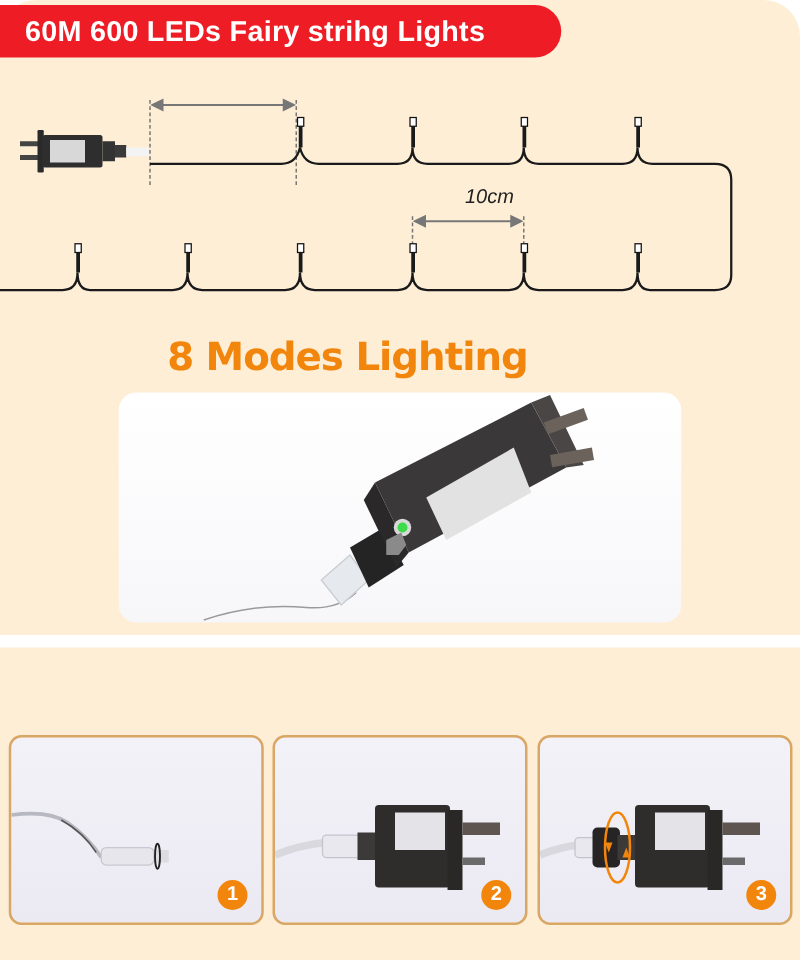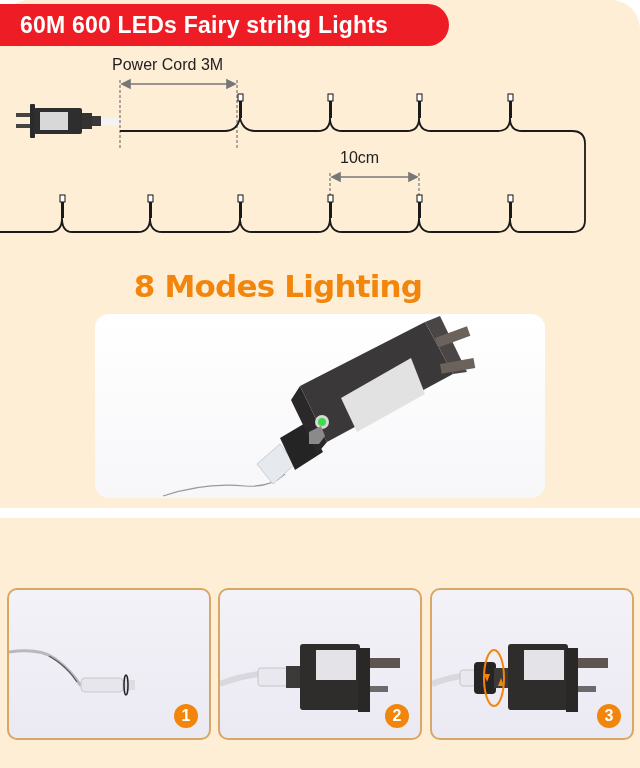--- a/index.html
+++ b/index.html
@@ -13,21 +13,21 @@
 
   .title-pill {
     position: absolute; left: 0; top: 4px; height: 42px; width: 449px;
     background: #ee1c24; border-radius: 0 22px 22px 0;
     color: #fff; font-weight: bold; font-size: 23px; line-height: 42px;
     padding-left: 20px; letter-spacing: 0.2px;
   }
 
   .dim-label { position: absolute; font-size: 16px; color: #222; }
   #power-cord-label { left: 112px; top: 56px; }
-  #spacing-label { left: 340px; top: 149px; }
+  #spacing-label { left: 372px; top: 149px; font-style: italic; }
 
   svg.string { position: absolute; left: 0; top: 0; }
 
   .section-heading {
     position: absolute; left: 0; width: 556px; text-align: center;
     color: #f2860c; font-weight: bold; font-size: 31px;
     font-family: "DejaVu Sans", sans-serif; letter-spacing: -0.8px;
   }
   #modes-heading { top: 10px; }
   #adapter-heading { top: 10px; }
@@ -127,21 +127,20 @@
           <rect x="417" y="195" width="5" height="7" fill="#fff" stroke="#111" stroke-width="1"></rect>
           <rect x="418" y="202" width="3" height="16"></rect>
         </g>
       <g>
           <rect x="508" y="195" width="5" height="7" fill="#fff" stroke="#111" stroke-width="1"></rect>
           <rect x="509" y="202" width="3" height="16"></rect>
         </g>
     </g>
   </svg>
 
-  <div class="dim-label" id="power-cord-label">Power Cord 3M</div>
   <div class="dim-label" id="spacing-label">10cm</div>
 </section>
 
 <section class="panel" id="panel-modes">
   <h2 class="section-heading" id="modes-heading">8 Modes Lighting</h2>
   <div class="photo-card" id="modes-photo">
     <svg width="450" height="184">
       <path d="M68,182 Q110,168 150,172 Q175,174 190,160" fill="none" stroke="#9a9a9a" stroke-width="1.2"></path>
       <polygon points="162,150 185,130 200,150 178,170" fill="#e6eaee" stroke="#c9cdd2"></polygon>
       <polygon points="185,124 212,108 228,138 200,156" fill="#242424"></polygon>

